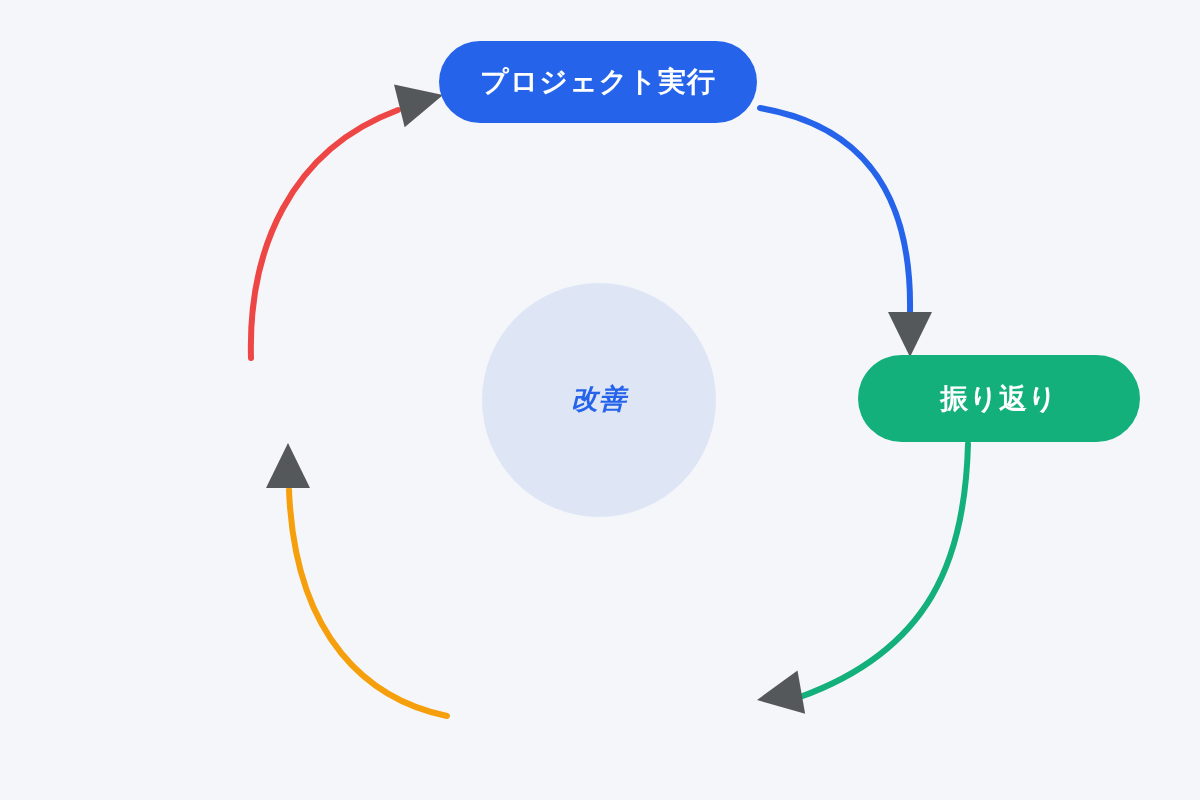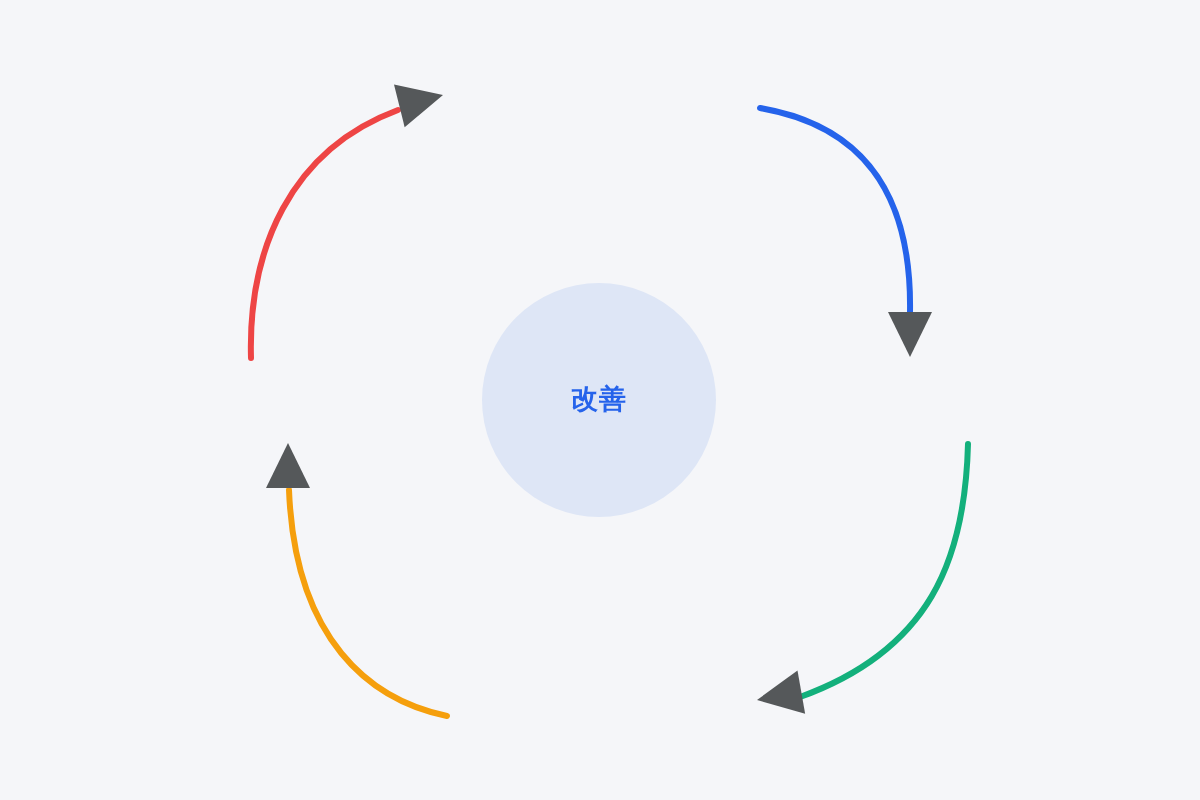--- a/index.html
+++ b/index.html
@@ -53,20 +53,21 @@
     display: flex;
     align-items: center;
     justify-content: center;
   }
   .center-label {
     text-align: center;
     font-weight: bold;
     font-size: 27px;
     line-height: 1.45;
     letter-spacing: 1px;
+    font-style: italic;
   }
 </style>
 </head>
 <body>
 
 <div class="stage" style="background-color: rgb(245, 246, 249);">
 
   <svg class="arrows-layer" viewBox="0 0 1200 800">
 
     <path class="arrow-path" d="M 760 108 C 860 125, 912 190, 910 312" style="stroke: rgb(37, 99, 235);"></path>
@@ -75,21 +76,27 @@
     <path class="arrow-path" d="M 968 444 C 965 560, 930 650, 800 697" style="stroke: rgb(19, 176, 124);"></path>
     <polygon points="0,0 -45,-22 -45,22" transform="translate(757,700) rotate(170)" style="fill: rgb(85, 88, 90);"></polygon>
 
     <path class="arrow-path" d="M 447 716 C 370 700, 295 640, 289 490" style="stroke: rgb(245, 159, 13);"></path>
     <polygon points="0,0 -45,-22 -45,22" transform="translate(288,443) rotate(-90)" style="fill: rgb(85, 88, 90);"></polygon>
 
     <path class="arrow-path" d="M 251 358 C 248 250, 290 150, 398 110" style="stroke: rgb(238, 69, 69);"></path>
     <polygon points="0,0 -45,-22 -45,22" transform="translate(443,95) rotate(-14)" style="fill: rgb(85, 88, 90);"></polygon>
   </svg>
 
+  <div class="node node-top" style="background-color: rgb(37, 99, 235);">
+    <span>プロジェクト実行</span>
+  </div>
 
+  <div class="node node-right" style="background-color: rgb(19, 176, 124);">
+    <span>振り返り</span>
+  </div>
 
 
 
   <div class="center-circle" style="background-color: rgb(222, 230, 246);">
     <div class="center-label" style="color: rgb(37, 99, 235);">
       <div>改善</div>
     </div>
   </div>
 
 </div>

